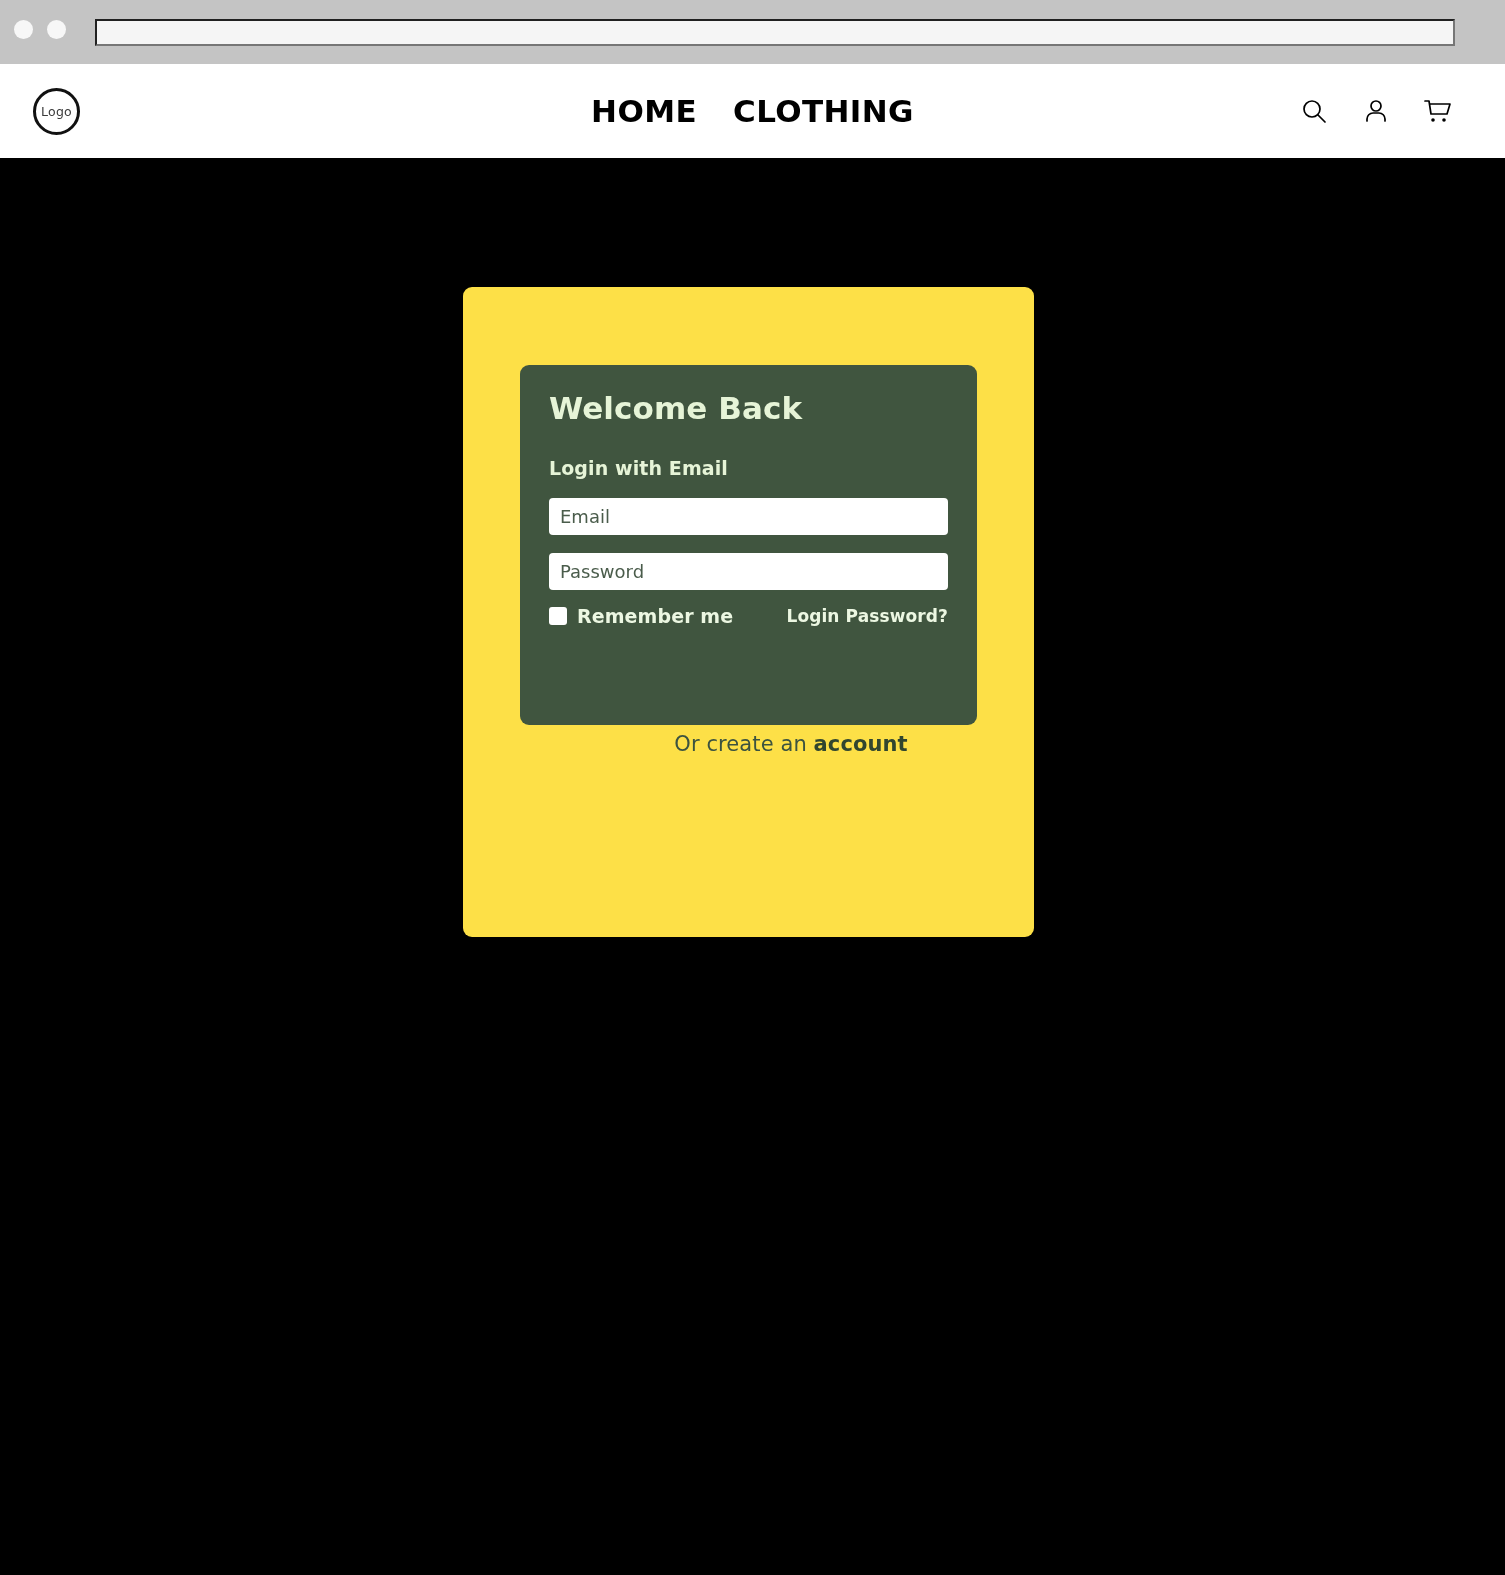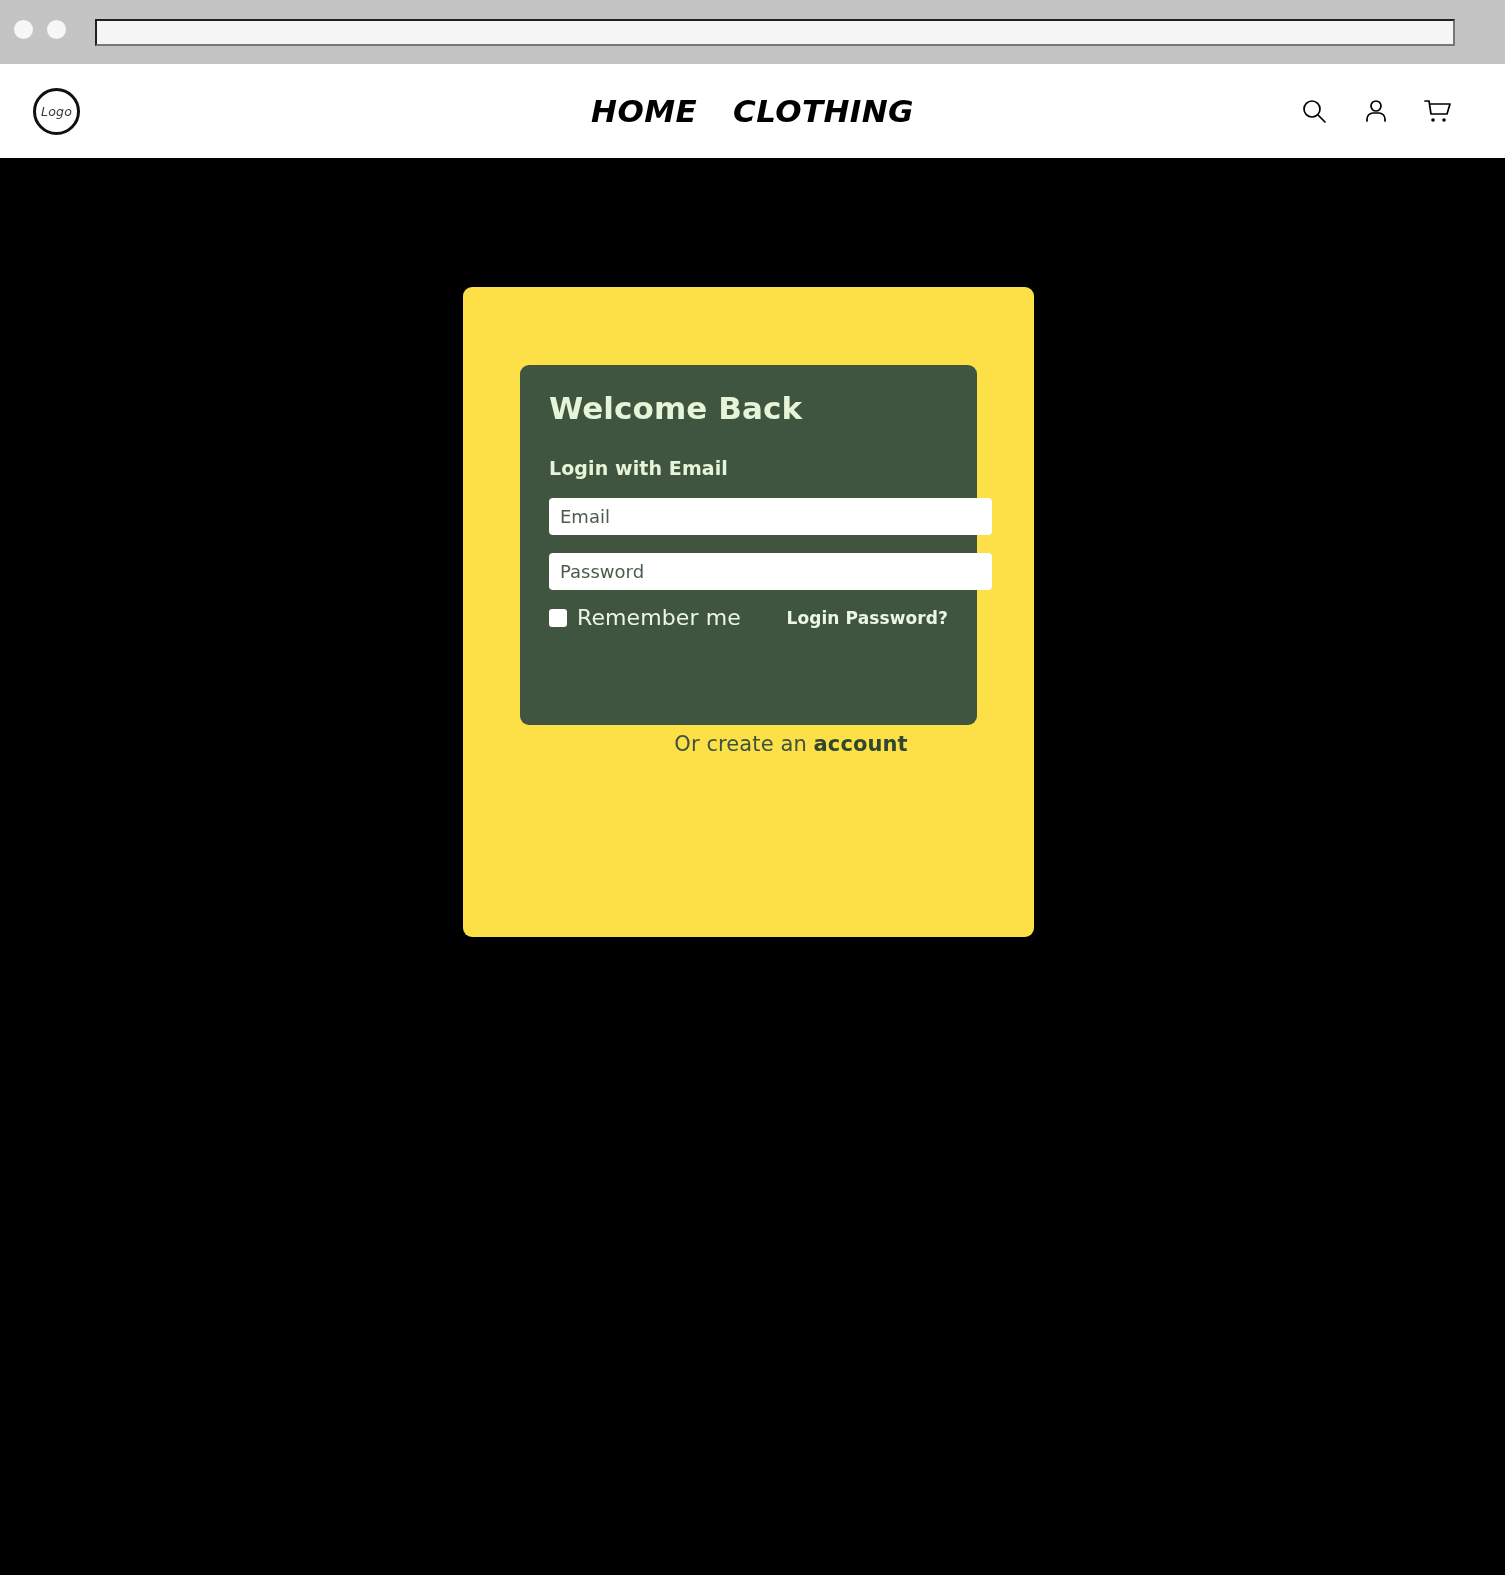--- a/index.html
+++ b/index.html
@@ -44,21 +44,20 @@
 
   
   .site-header {
     position: absolute;
     left: 0; top: 64px;
     width: 1505px;
     height: 94px;
     background: #ffffff;
     display: flex;
     align-items: center;
-    font-style: italic;
   }
   .logo-badge {
     position: absolute;
     left: 33px;
     top: 24px;
     width: 47px;
     height: 47px;
     border: 3.5px solid #111111;
     border-radius: 50%;
     display: flex;
@@ -152,21 +151,21 @@
   }
   .panel-subtitle {
     margin-top: 32px;
     font-size: 19px;
     font-weight: bold;
     color: #E6F4D7;
     letter-spacing: .1px;
   }
   .field {
     margin-top: 19px;
-    width: 443px;
+    width: 399px;
     height: 37px;
     background: #ffffff;
     border: none;
     border-radius: 4px;
     padding: 0 11px;
     font-size: 18px;
     color: #3c5340;
     font-family: "DejaVu Sans", sans-serif;
     display: block;
   }
@@ -190,22 +189,22 @@
     cursor: pointer;
   }
   .checkbox-box {
     width: 18px;
     height: 18px;
     background: #ffffff;
     border-radius: 3px;
     flex: none;
   }
   .remember-label {
-    font-size: 22px;
-    font-weight: normal;
+    font-size: 19px;
+    font-weight: bold;
     color: #ECF7E2;
     letter-spacing: .1px;
   }
   .forgot-link {
     font-size: 17px;
     font-weight: bold;
     color: #ECF7E2;
     letter-spacing: .1px;
     cursor: pointer;
     white-space: nowrap;

